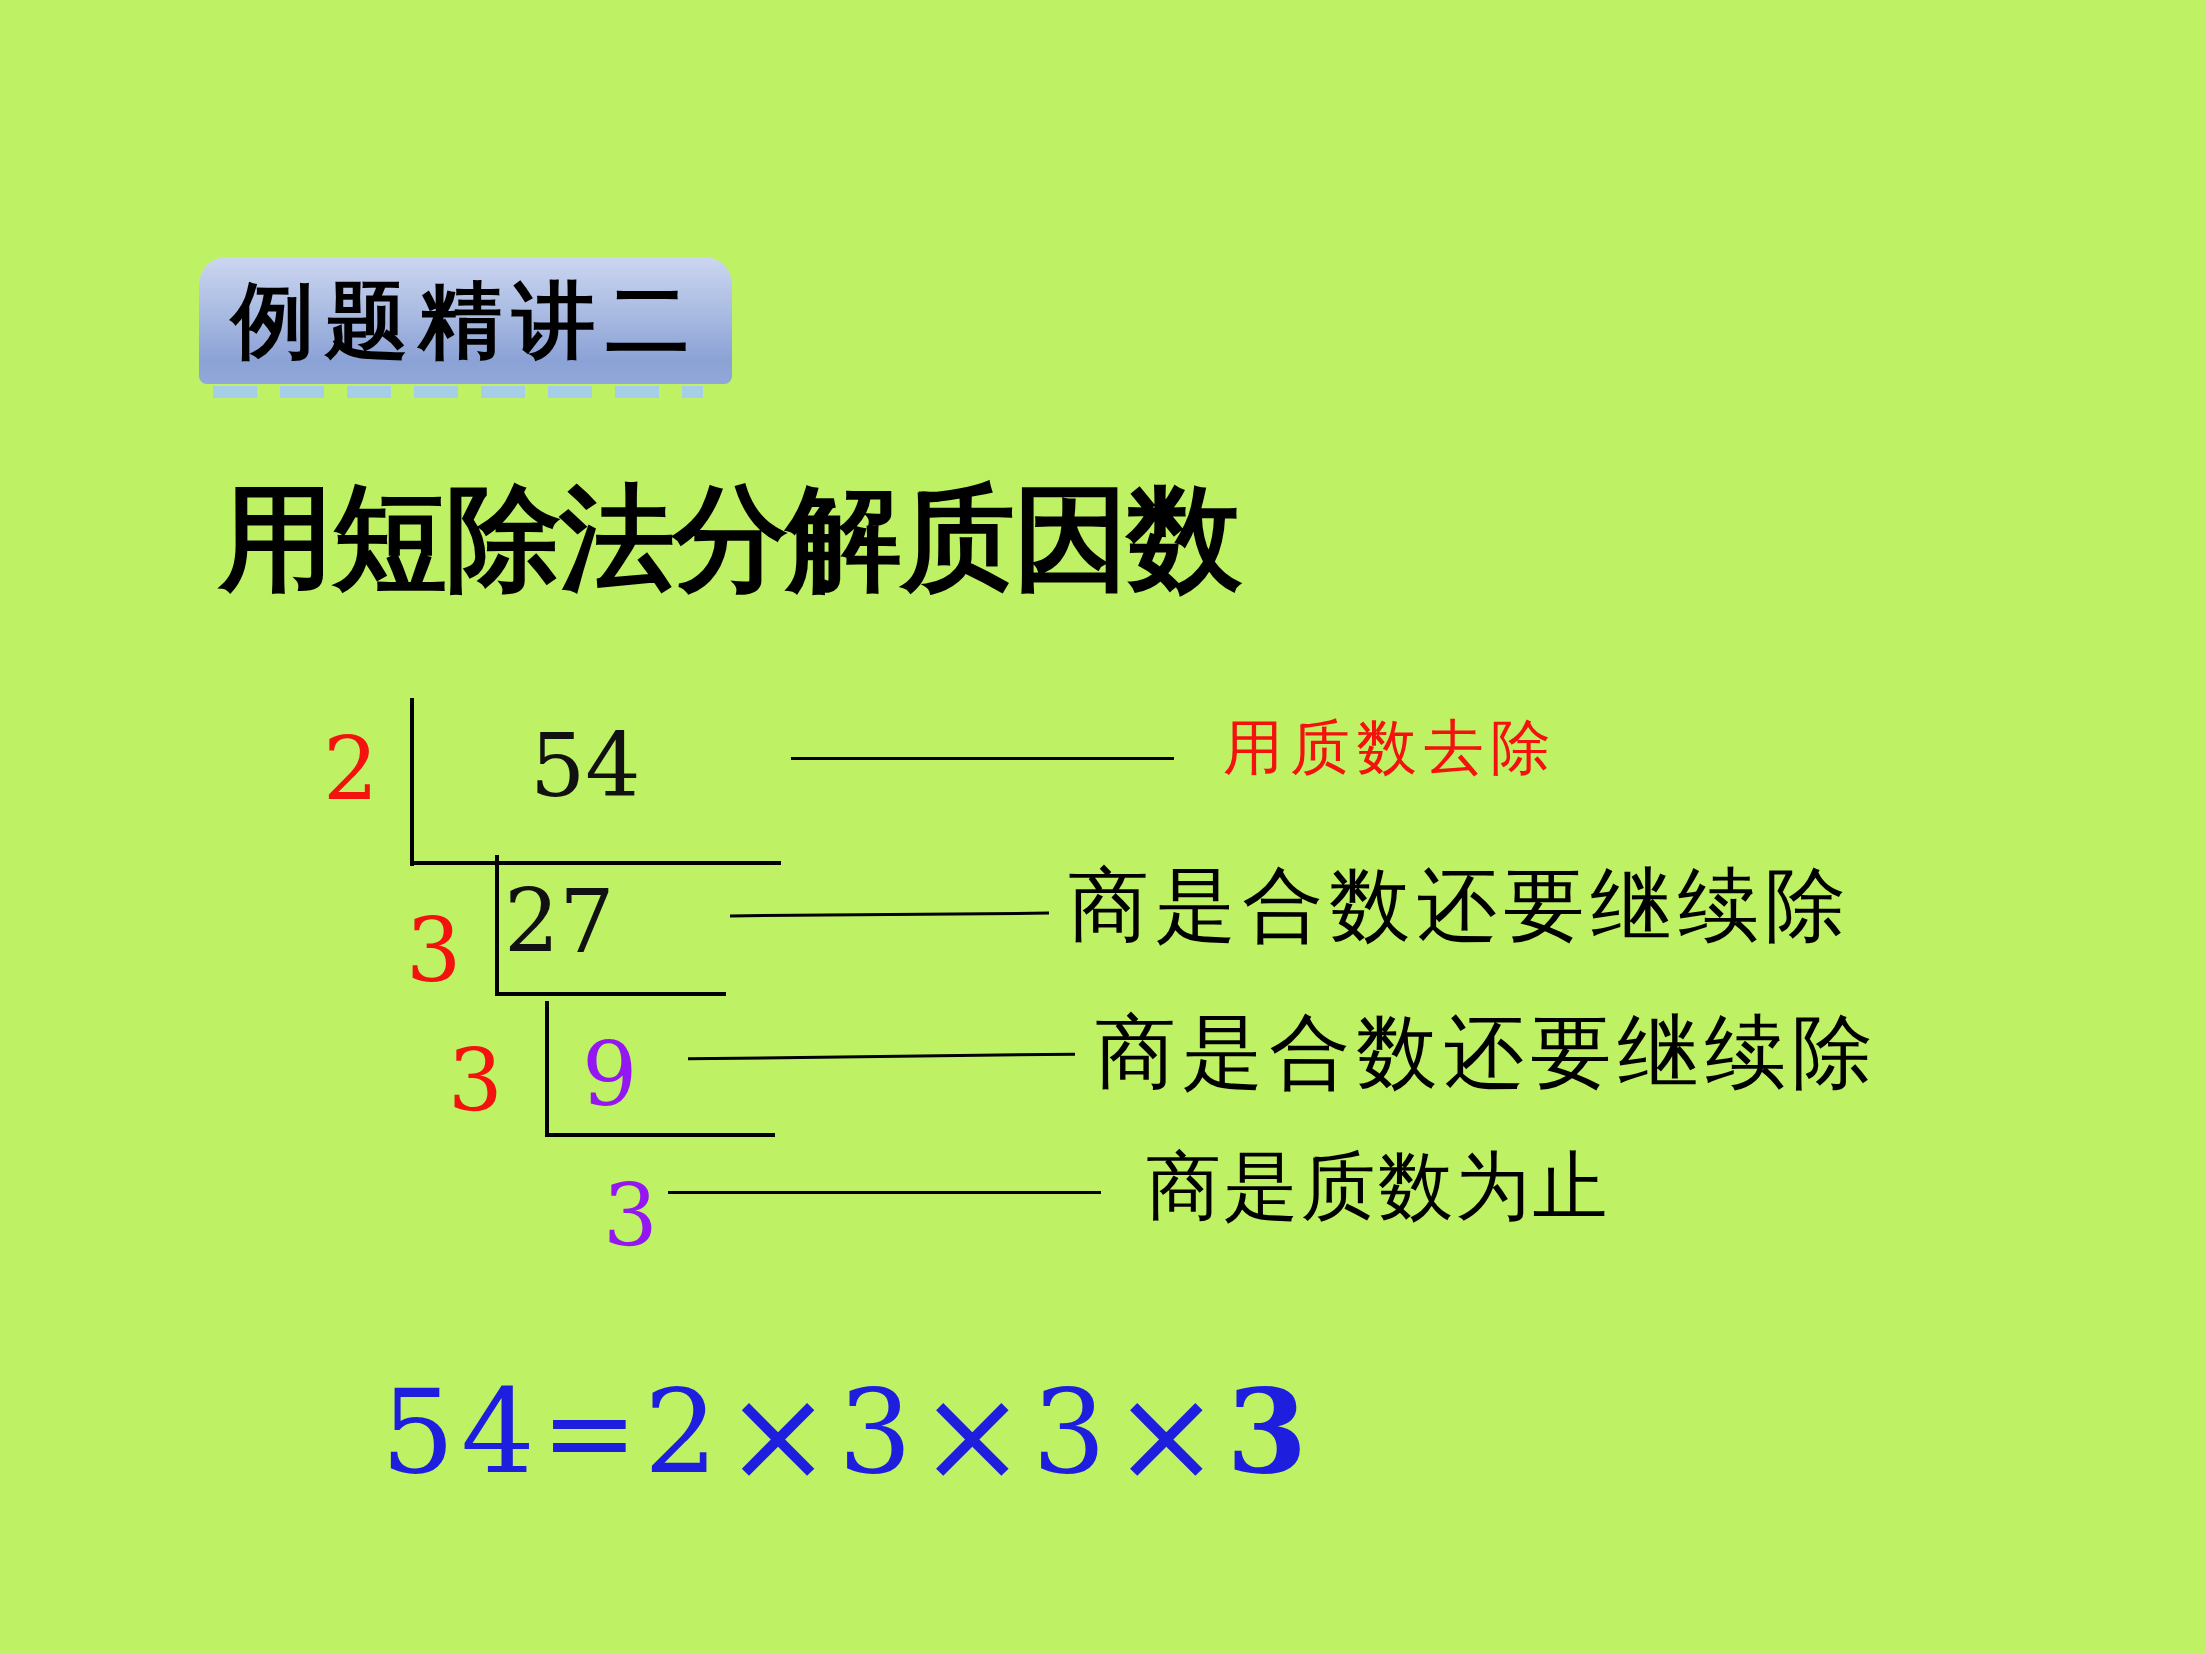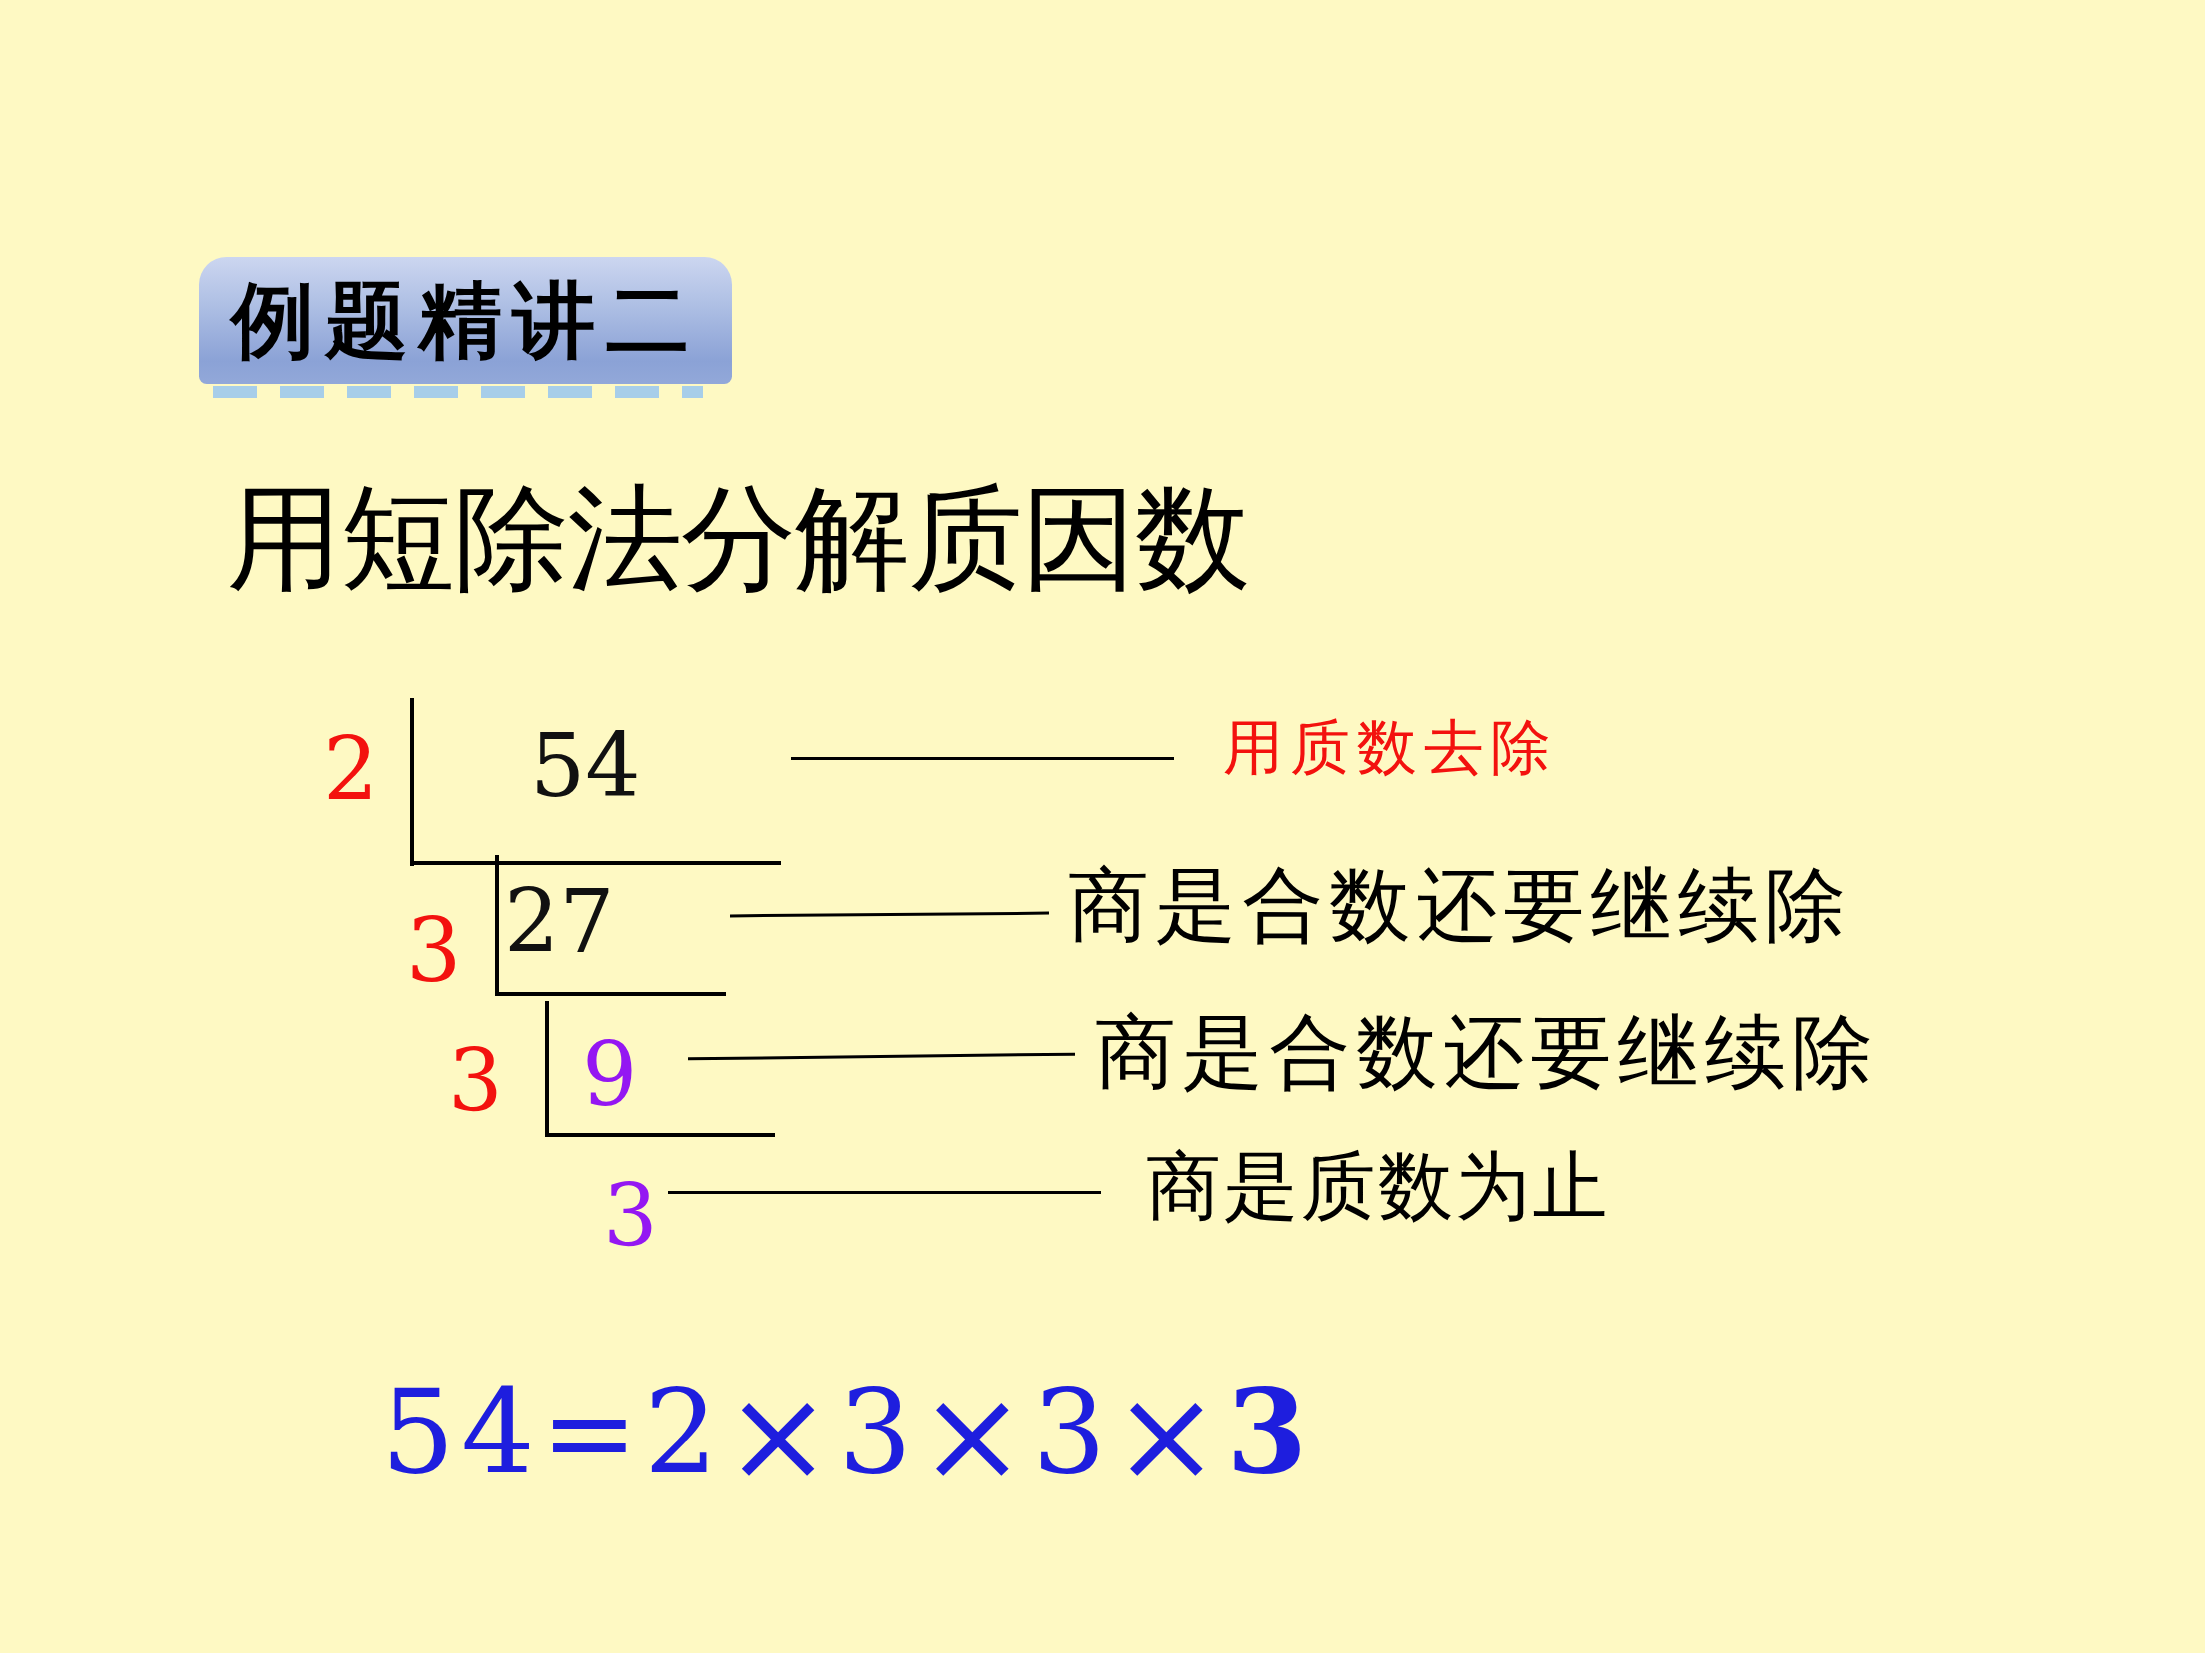--- a/index.html
+++ b/index.html
@@ -1,19 +1,19 @@
 <!DOCTYPE html>
 <html style="font-size:12.3px"><head>
 <meta charset="utf-8">
 <style>
   html,body{margin:0;padding:0;background:#ffffff;}
   .slide{
     position:relative;
     width:2205px;height:1654px;
-    background:#fef9c3;
+    background:#bef264;
     overflow:hidden;
     font-family:"DejaVu Serif", serif;
   }
 
   
   .badge{
     position:absolute;left:199px;top:257px;width:533px;height:127px;
     background:linear-gradient(180deg,#ccd6f0 0%,#aebfe4 38%,#8ba2d6 82%,#92a8d9 100%);
     border-radius:27.6px 27.6px 7.7px 7.7px;
     display:flex;align-items:center;justify-content:center;
@@ -22,22 +22,22 @@
     font-size:83px;font-weight:bold;color:#000;
     letter-spacing:10.7px;line-height:1;
   }
   .dashes{
     position:absolute;left:213px;top:386px;width:490px;height:12.3px;
     background:repeating-linear-gradient(90deg,#a7cee9 0,#a7cee9 44px,transparent 44px,transparent 67px);
   }
 
   
   .title{
-    position:absolute;left:227px;top:469px;margin:0;
-    font-size:115px;font-weight:400;letter-spacing:-1.5px;
+    position:absolute;left:219px;top:469px;margin:0;
+    font-size:115px;font-weight:700;letter-spacing:-1.5px;
     color:#000;line-height:1.2;white-space:nowrap;
   }
 
   
   .digit{position:absolute;line-height:1;color:#111;white-space:nowrap;}
   .d1-divisor{left:323px;top:727px;font-size:87px;}
   .d1-dividend{left:530px;top:723px;font-size:87px;}
   .d2-divisor{left:406px;top:908px;font-size:87px;}
   .d2-dividend{left:504px;top:879px;font-size:87px;}
   .d3-divisor{left:448px;top:1037px;font-size:86px;}

